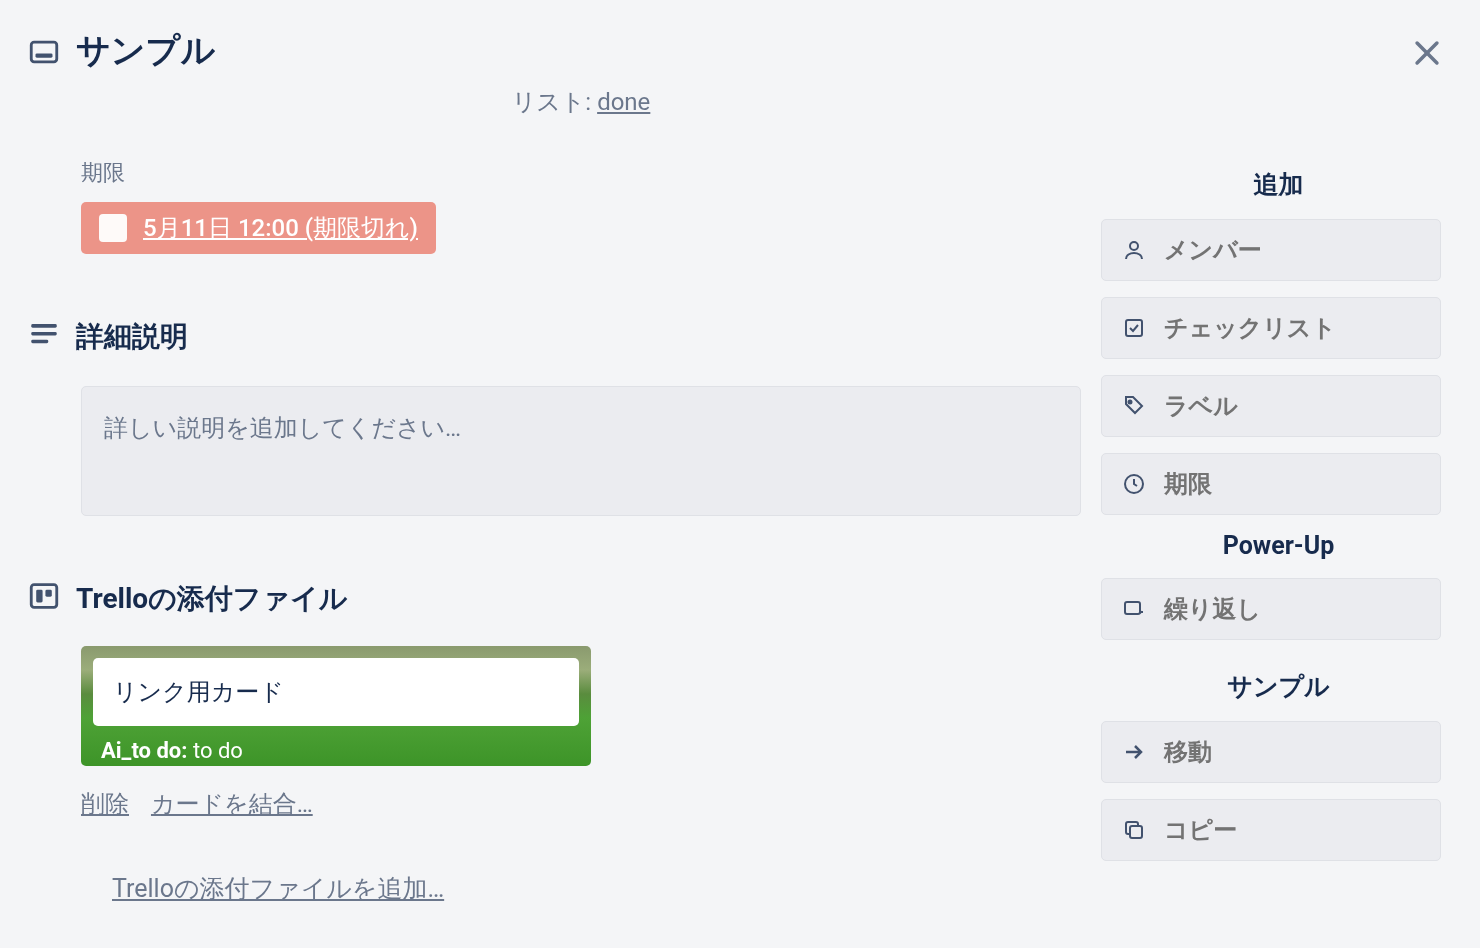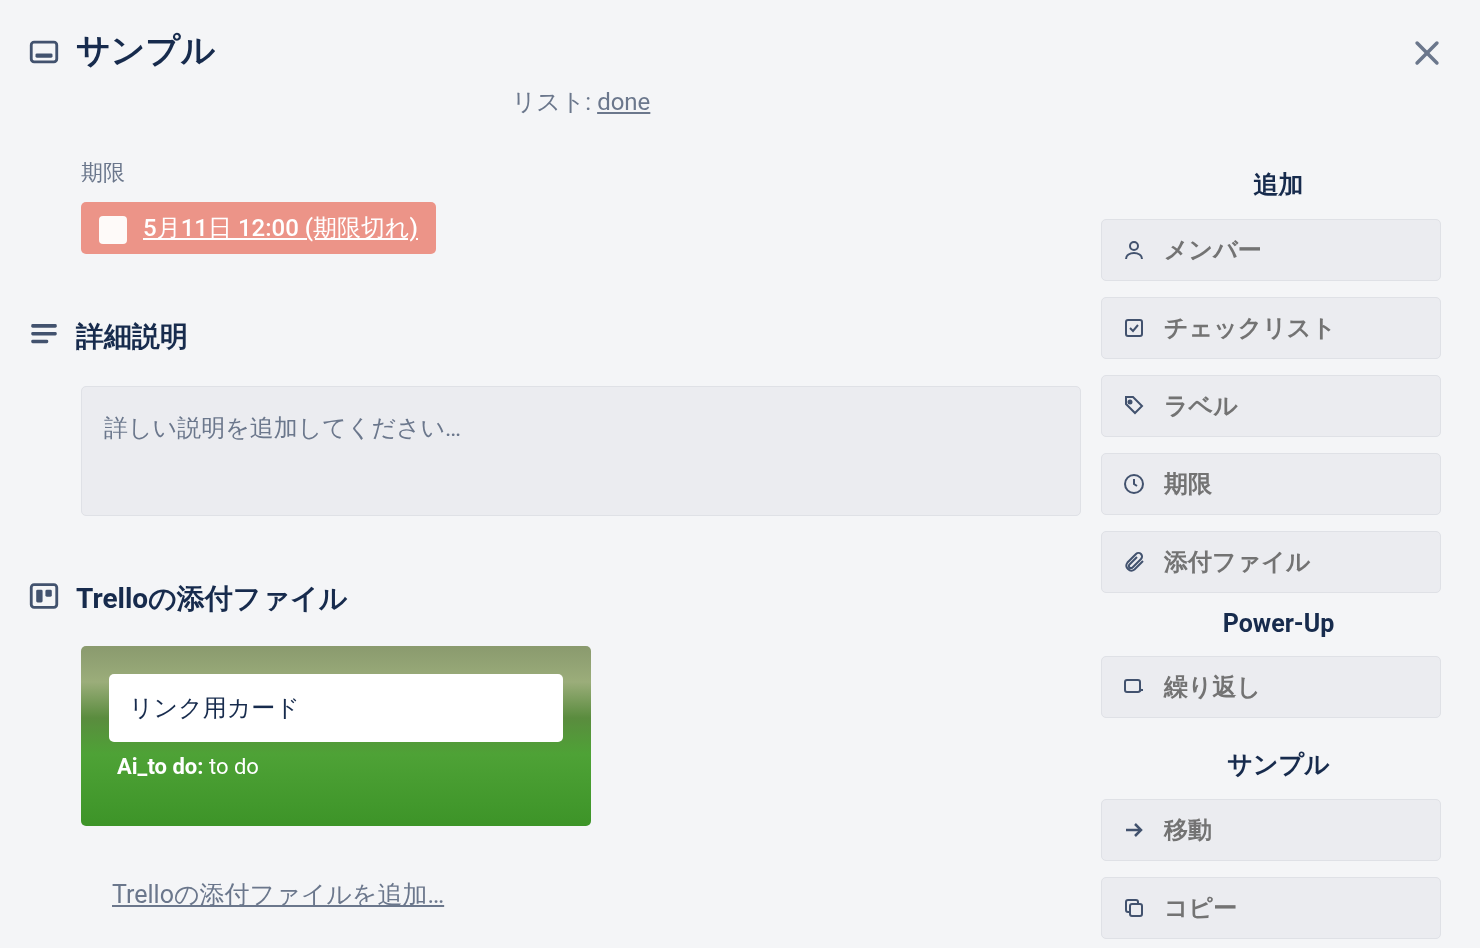--- a/index.html
+++ b/index.html
@@ -87,21 +87,21 @@
       margin-top: 40px;
     }
     .due-label {
       font-size: 22px;
       color: #6b778c;
       font-weight: 500;
       margin-bottom: 14px;
     }
     .due-badge {
       display: inline-flex;
-      align-items: flex-end;
+      align-items: center;
       background: #ec9488;
       color: #fff;
       padding: 10px 18px;
       border-radius: 5px;
       cursor: pointer;
     }
     .due-checkbox {
       width: 28px;
       height: 28px;
       background: #fff;
@@ -148,24 +148,24 @@
       padding: 25px 22px;
       min-height: 130px;
       font-size: 24px;
       color: #6b778c;
       cursor: pointer;
     }
     .attach-card {
       margin-left: 57px;
       margin-top: 28px;
       width: 510px;
-      height: 180px;
+      height: 120px;
       border-radius: 5px;
       background: linear-gradient(180deg, #8a9a6e 0%, #9bad7a 20%, #5a8c3e 40%, #4ea236 60%, #3d9428 100%);
-      padding: 28px;
+      padding: 12px;
       position: relative;
       overflow: hidden;
     }
     .attach-inner {
       background: #fff;
       border-radius: 5px;
       padding: 18px 20px;
       font-size: 24px;
       color: #172b4d;
     }
@@ -289,20 +289,24 @@
       <div class="section-title">Trelloの添付ファイル</div>
     </div>
 
     <div class="attach-card">
       <div class="attach-inner">リンク用カード</div>
       <div class="attach-meta">
         <span class="attach-meta-board">Ai_to do:</span><span> to do</span>
       </div>
     </div>
 
+    <div class="attach-links">
+      <span>削除</span>
+      <span>カードを結合…</span>
+    </div>
 
     <div class="add-attach-link">Trelloの添付ファイルを追加…</div>
   </div>
 
   <div class="side-col">
     <div class="side-heading">追加</div>
 
     <div class="side-btn">
       <div class="side-btn-icon">
         <svg viewBox="0 0 24 24" fill="none" stroke="currentColor" stroke-width="2">
@@ -336,28 +340,20 @@
     <div class="side-btn">
       <div class="side-btn-icon">
         <svg viewBox="0 0 24 24" fill="none" stroke="currentColor" stroke-width="2">
           <circle cx="12" cy="12" r="9"></circle>
           <path d="M12 7v5l3 2"></path>
         </svg>
       </div>
       <span>期限</span>
     </div>
 
-    <div class="side-btn">
-      <div class="side-btn-icon">
-        <svg viewBox="0 0 24 24" fill="none" stroke="currentColor" stroke-width="2">
-          <path d="M21 11l-8.5 8.5a5 5 0 01-7-7L14 4a3.5 3.5 0 015 5l-8.5 8.5a2 2 0 01-3-3L15 7"></path>
-        </svg>
-      </div>
-      <span>添付ファイル</span>
-    </div>
 
     <div class="side-heading" style="margin-top:14px">Power-Up</div>
 
     <div class="side-btn">
       <div class="side-btn-icon">
         <svg viewBox="0 0 24 24" fill="none" stroke="currentColor" stroke-width="2">
           <rect x="3" y="5" width="15" height="12" rx="2"></rect>
           <path d="M18 17l3-2-3-2" fill="currentColor" stroke="none"></path>
           <path d="M18 15h3"></path>
         </svg>

